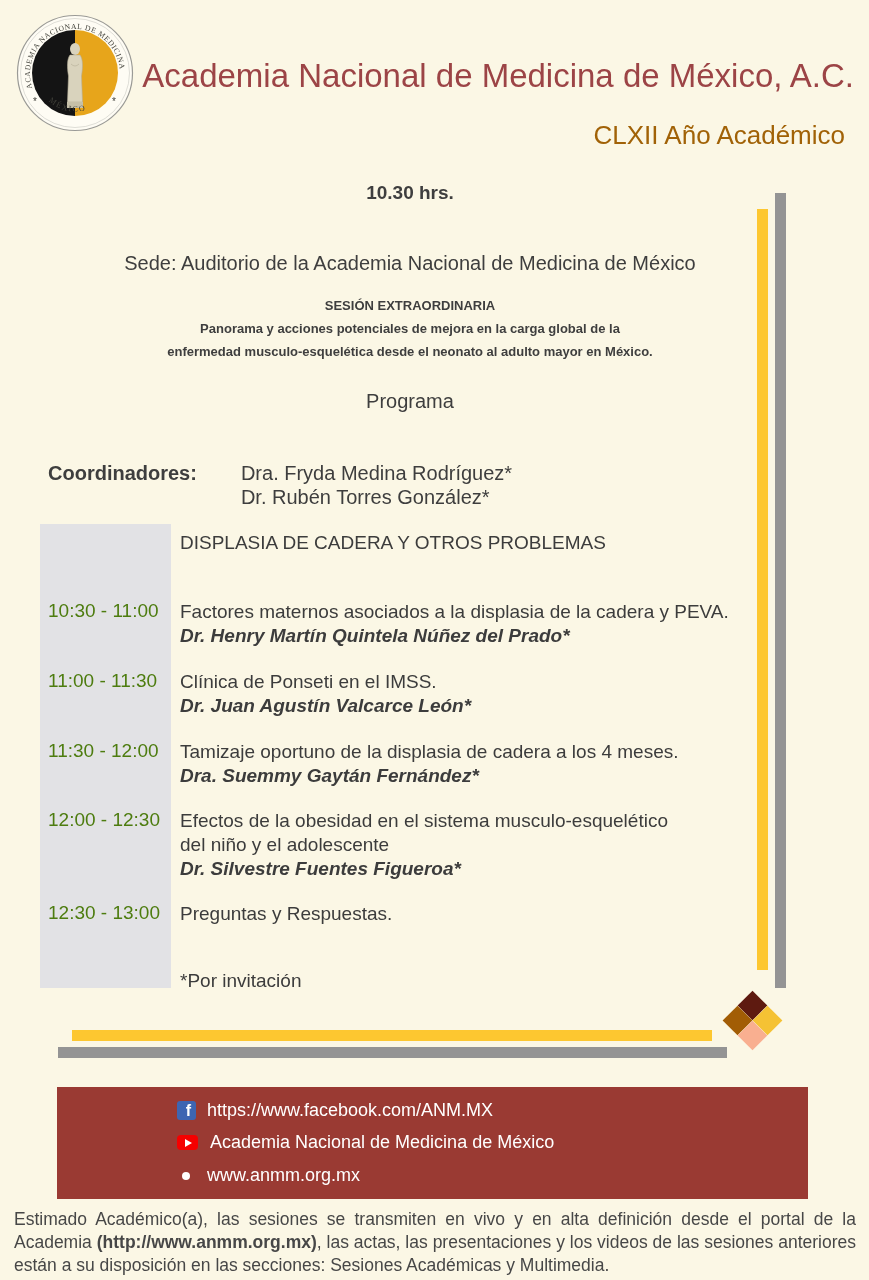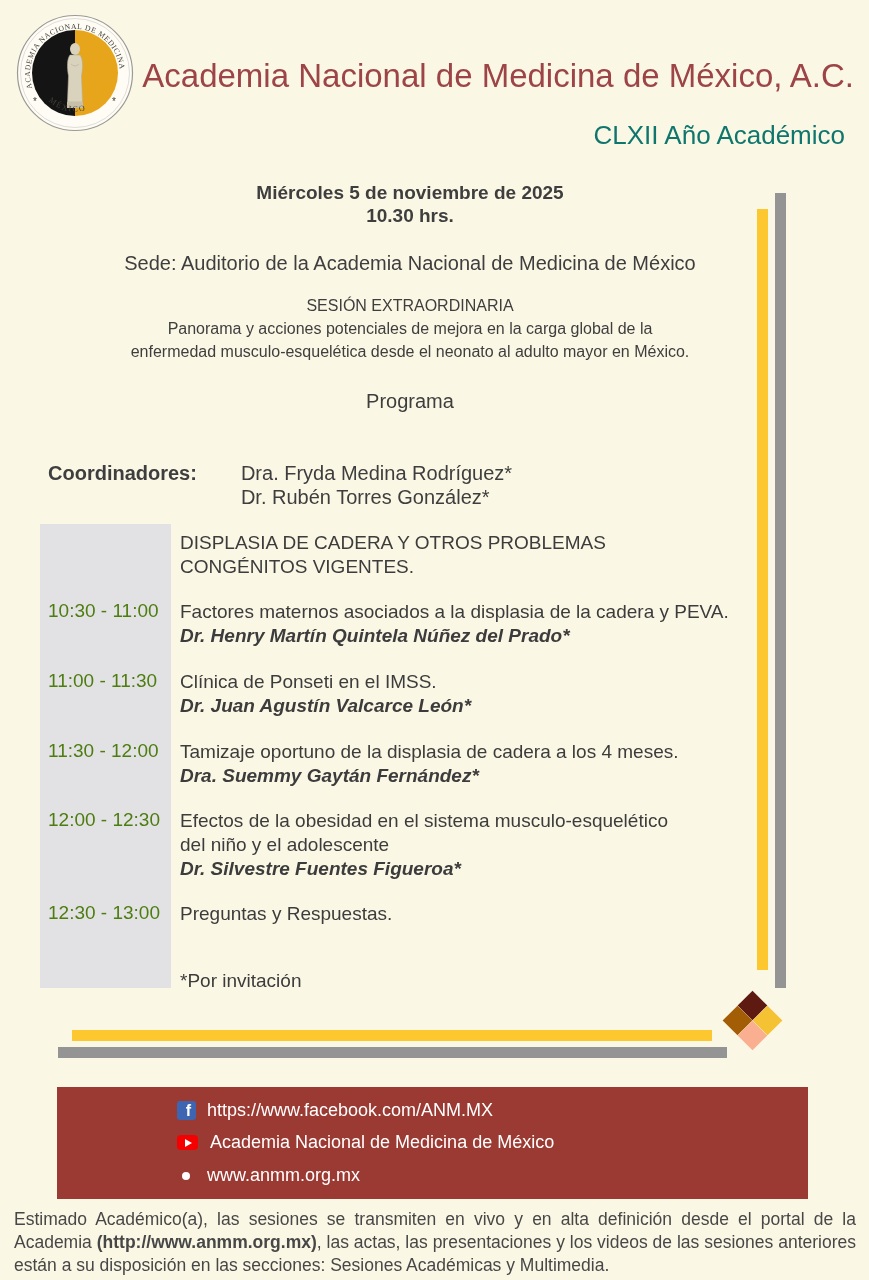--- a/index.html
+++ b/index.html
@@ -3,27 +3,27 @@
 <meta charset="utf-8">
 <style>
   html,body{margin:0;padding:0;}
   body{font-family:"Liberation Sans",sans-serif;}
   .page{position:relative;width:869px;height:1280px;background:#fbf7e5;overflow:hidden;}
 
   
   .logo{position:absolute;left:15px;top:12px;width:120px;height:122px;}
   .main-title{position:absolute;left:140px;right:15px;top:57px;text-align:right;
     font-size:33px;color:#9c4446;letter-spacing:0px;}
-  .year-line{position:absolute;right:24px;top:120px;font-size:26px;color:#0f766e;}
+  .year-line{position:absolute;right:24px;top:120px;font-size:26px;color:#a16207;}
 
   
   .centerblock{position:absolute;left:30px;width:760px;text-align:center;color:#3e3e3e;}
   .date-block{top:181px;font-weight:bold;font-size:19px;line-height:23px;}
   .venue-line{top:252px;font-size:20px;}
-  .session-block{top:294px;font-weight:normal;font-size:16px;line-height:23px;}
+  .session-block{top:294px;font-weight:bold;font-size:13px;line-height:23px;}
   .program-line{top:390px;font-size:20px;}
 
   
   .coordinators{position:absolute;left:48px;top:462px;display:flex;font-size:20px;color:#3e3e3e;}
   .coord-label{font-weight:bold;margin-right:17px;}
   .coord-names{line-height:23.5px;margin-left:27px;}
 
   
   .time-col-bg{position:absolute;left:40px;top:524px;width:131px;height:464px;background:#e2e2e5;}
   .sched-header{position:absolute;left:180px;top:531px;width:570px;font-size:19px;line-height:24px;color:#3c3c3c;}
@@ -87,21 +87,20 @@
       </text>
       <text x="18" y="93" font-size="10" fill="#3f3f38">*</text>
       <text x="97" y="93" font-size="10" fill="#3f3f38">*</text>
     </svg>
   </div>
 
   <div class="main-title">Academia Nacional de Medicina de México, A.C.</div>
   <div class="year-line">CLXII Año Académico</div>
 
   <div class="centerblock date-block">
-    <div>Miércoles 5 de noviembre de 2025</div>
     <div>10.30 hrs.</div>
   </div>
 
   <div class="centerblock venue-line">Sede: Auditorio de la Academia Nacional de Medicina de México</div>
 
   <div class="centerblock session-block">
     <div>SESIÓN EXTRAORDINARIA</div>
     <div>Panorama y acciones potenciales de mejora en la carga global de la</div>
     <div>enfermedad musculo-esquelética desde el neonato al adulto mayor en México.</div>
   </div>
@@ -113,21 +112,20 @@
     <span class="coord-names">
       <div>Dra. Fryda Medina Rodríguez*</div>
       <div>Dr. Rubén Torres González*</div>
     </span>
   </div>
 
   <div class="time-col-bg"></div>
 
   <div class="sched-header">
     <div>DISPLASIA DE CADERA Y OTROS PROBLEMAS</div>
-    <div>CONGÉNITOS VIGENTES.</div>
   </div>
 
   <div class="time" style="top:600px">10:30 - 11:00</div>
   <div class="entry" style="top:600px">
     <div>Factores maternos asociados a la displasia de la cadera y PEVA.</div>
     <div class="speaker">Dr. Henry Martín Quintela Núñez del Prado*</div>
   </div>
 
   <div class="time" style="top:670px">11:00 - 11:30</div>
   <div class="entry" style="top:670px">

